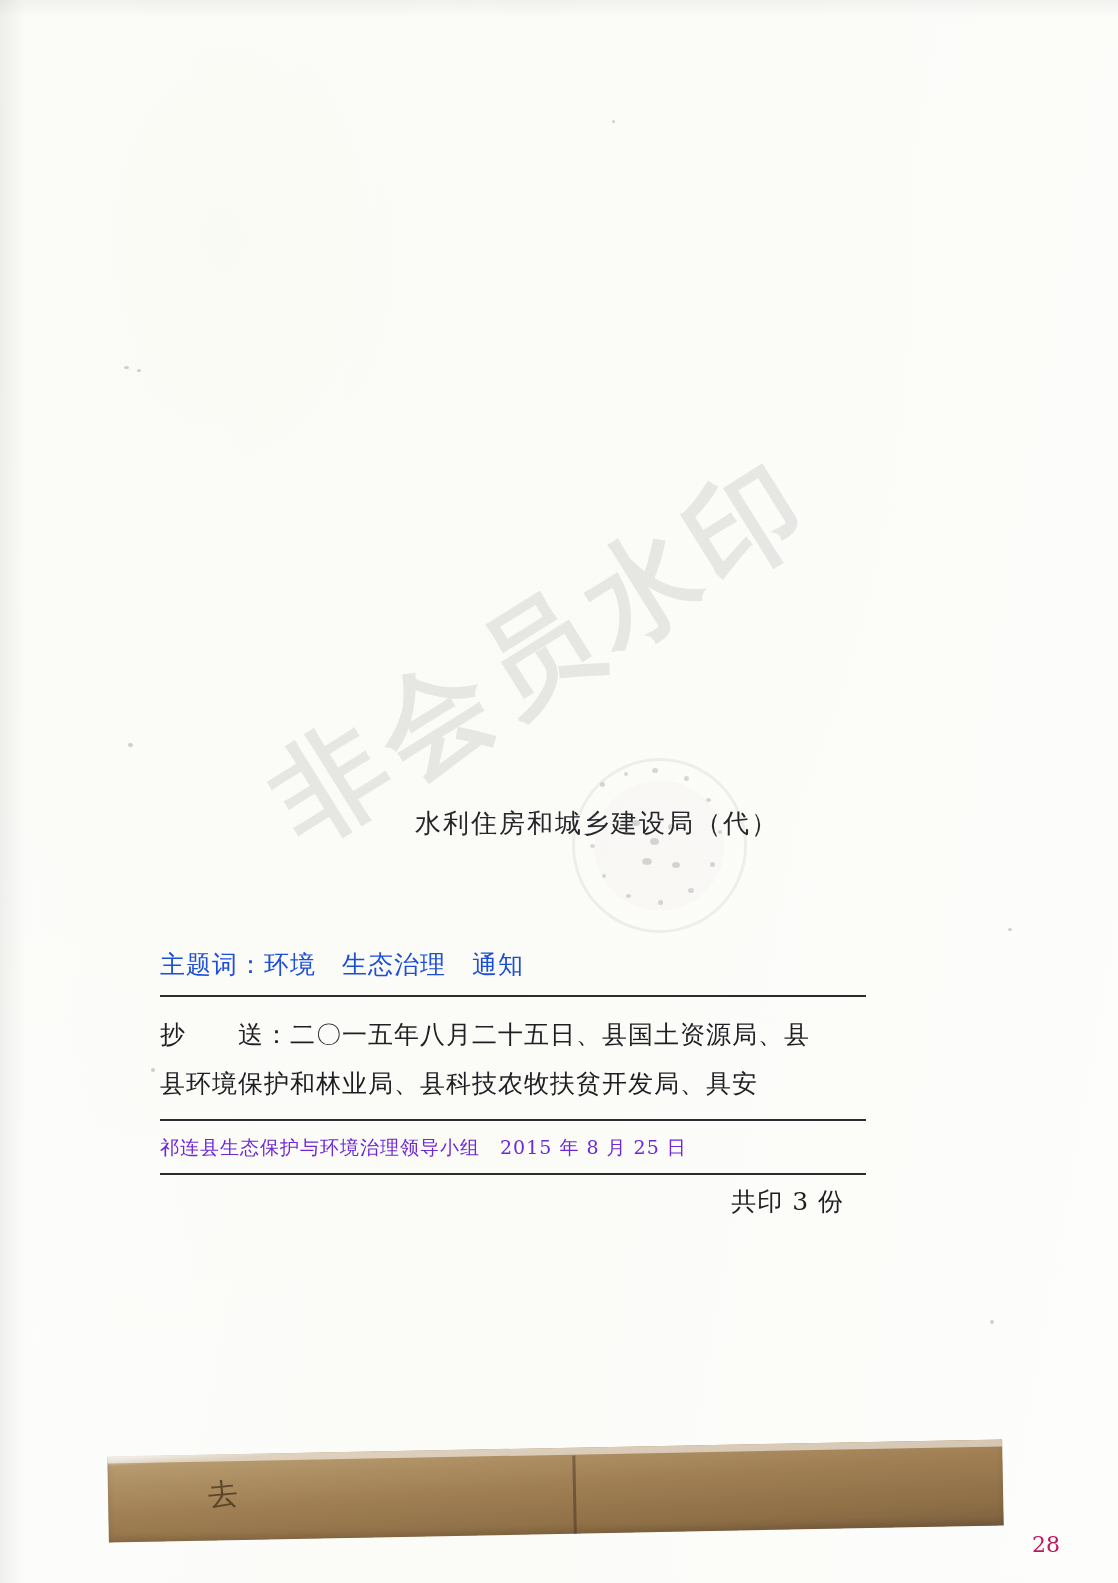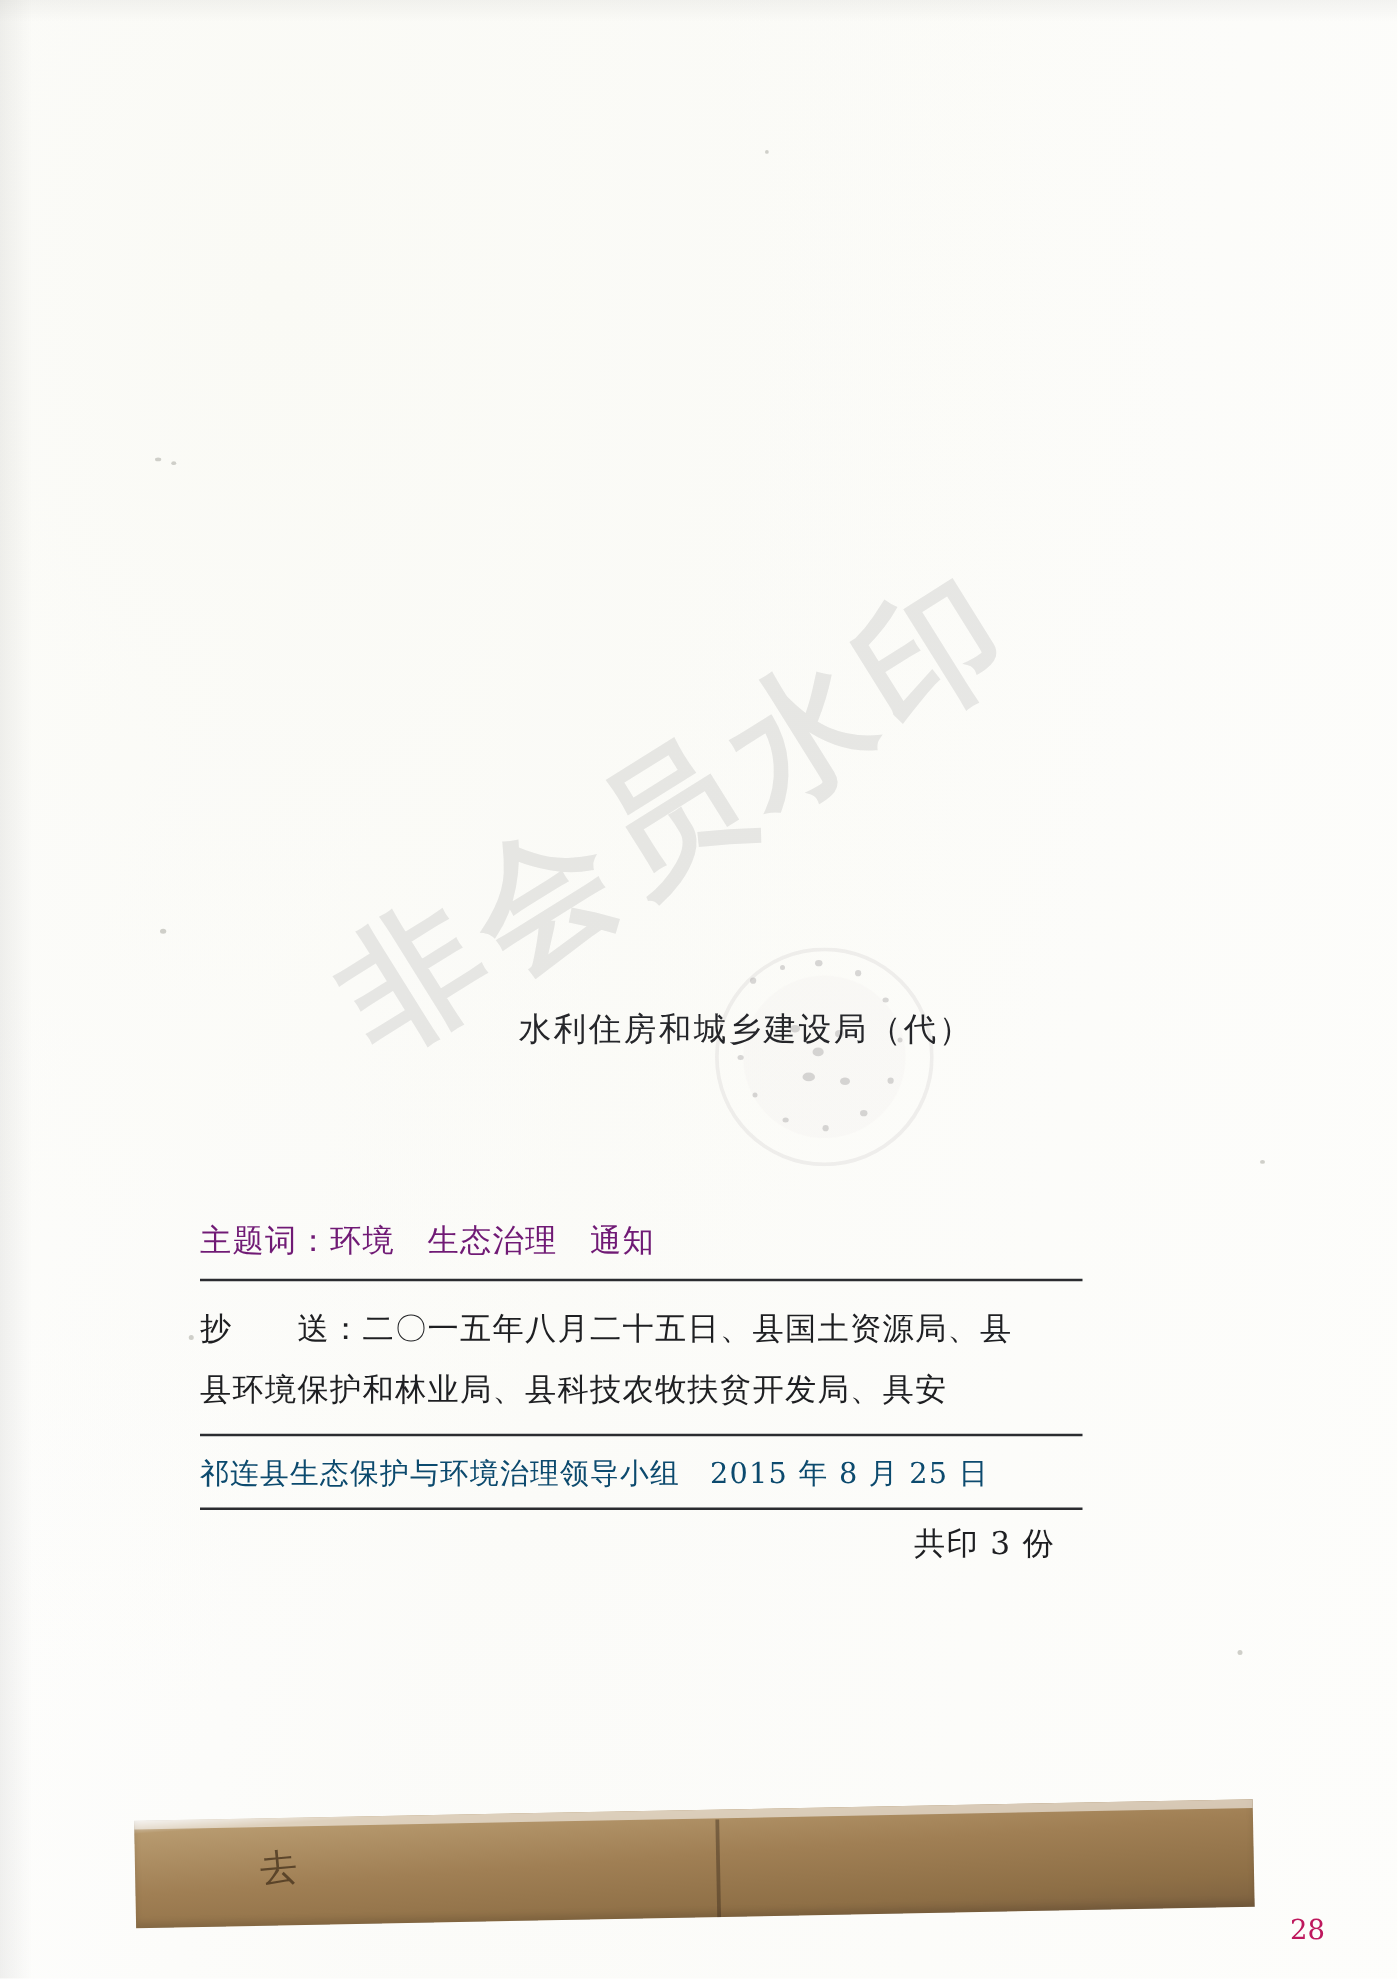--- a/index.html
+++ b/index.html
@@ -102,44 +102,43 @@
   
   .footer-block {
     position: absolute;
     left: 160px;
     top: 948px;
     width: 706px;
   }
   .subject-row {
     font-size: 25px;
     letter-spacing: 1px;
-    color: #701a75;
+    color: #1d4ed8;
     padding-bottom: 14px;
     white-space: nowrap;
-    margin-top: 28px;
   }
   .rule {
     height: 0;
     border-top: 2px solid #2b2c30;
     width: 100%;
   }
   .cc-block {
     padding: 14px 0 10px 0;
   }
   .cc-line {
     font-size: 25px;
     letter-spacing: 1px;
     color: #1e1f22;
     line-height: 1.95;
     white-space: nowrap;
   }
   .issuer-row {
-    font-size: 23px;
-    letter-spacing: 1px;
-    color: #0c4a6e;
+    font-size: 19px;
+    letter-spacing: 1px;
+    color: #6d28d9;
     padding: 14px 0 12px 0;
     white-space: nowrap;
   }
   .copies-row {
     font-size: 25px;
     letter-spacing: 1px;
     color: #1e1f22;
     padding: 10px 0 0 0;
     text-align: right;
     padding-right: 22px;

